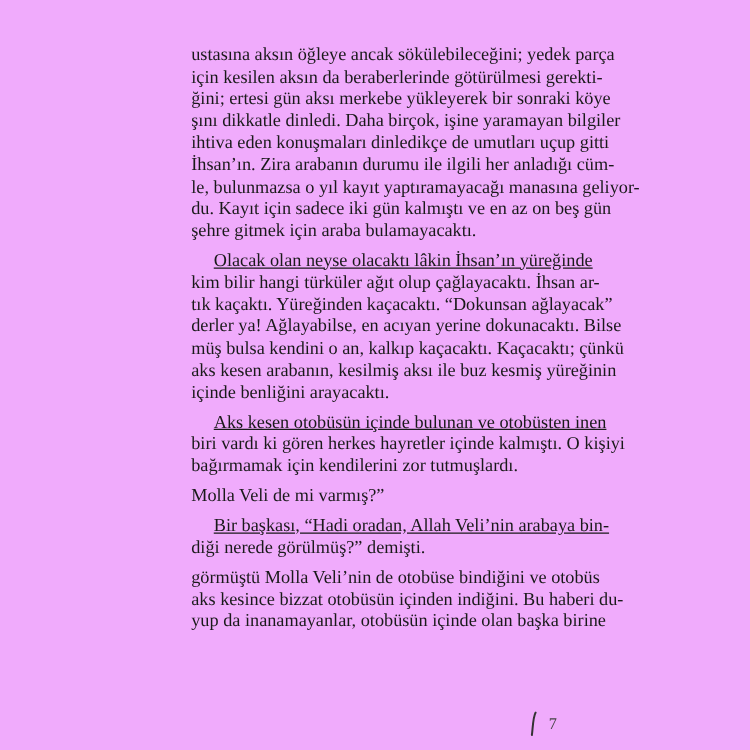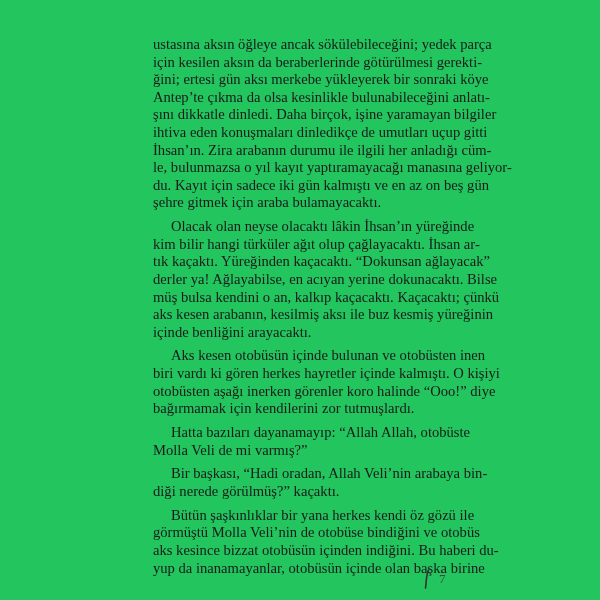--- a/index.html
+++ b/index.html
@@ -10,21 +10,21 @@
     body {
       width: 600px;
       height: 600px;
       position: relative;
       overflow: hidden;
     }
     .page {
       position: absolute;
       left: 0; top: 0;
       width: 600px; height: 600px;
-      background: #22c55e;
+      background: #f0abfc;
     }
     .text-block {
       position: absolute;
       left: 153px;
       top: 36px;
       width: 304px;
       font-family: "Liberation Serif", "DejaVu Serif", serif;
       font-size: 14.6px;
       line-height: 17.6px;
       color: #1a1a1a;
@@ -39,20 +39,21 @@
       overflow: visible;
     }
     .line.last {
       text-align-last: left;
     }
     .para {
       margin: 0 0 6.2px 0;
     }
     .para .line.first {
       padding-left: 18px;
+      text-decoration: underline;
     }
     .page-footer {
       position: absolute;
       left: 424px;
       top: 568px;
       height: 22px;
       display: flex;
       align-items: center;
       font-family: "Liberation Serif", "DejaVu Serif", serif;
       color: #333333;
@@ -70,21 +71,20 @@
 </head>
 <body>
 
 <div class="page">
   <div class="text-block">
 
     <div class="para">
       <span class="line">ustasına aksın öğleye ancak sökülebileceğini; yedek parça</span>
       <span class="line">için kesilen aksın da beraberlerinde götürülmesi gerekti-</span>
       <span class="line">ğini; ertesi gün aksı merkebe yükleyerek bir sonraki köye</span>
-      <span class="line">Antep’te çıkma da olsa kesinlikle bulunabileceğini anlatı-</span>
       <span class="line">şını dikkatle dinledi. Daha birçok, işine yaramayan bilgiler</span>
       <span class="line">ihtiva eden konuşmaları dinledikçe de umutları uçup gitti</span>
       <span class="line">İhsan’ın. Zira arabanın durumu ile ilgili her anladığı cüm-</span>
       <span class="line">le, bulunmazsa o yıl kayıt yaptıramayacağı manasına geliyor-</span>
       <span class="line">du. Kayıt için sadece iki gün kalmıştı ve en az on beş gün</span>
       <span class="line last">şehre gitmek için araba bulamayacaktı.</span>
     </div>
 
     <div class="para">
       <span class="line first">Olacak olan neyse olacaktı lâkin İhsan’ın yüreğinde</span>
@@ -92,36 +92,33 @@
       <span class="line">tık kaçaktı. Yüreğinden kaçacaktı. “Dokunsan ağlayacak”</span>
       <span class="line">derler ya! Ağlayabilse, en acıyan yerine dokunacaktı. Bilse</span>
       <span class="line">müş bulsa kendini o an, kalkıp kaçacaktı. Kaçacaktı; çünkü</span>
       <span class="line">aks kesen arabanın, kesilmiş aksı ile buz kesmiş yüreğinin</span>
       <span class="line last">içinde benliğini arayacaktı.</span>
     </div>
 
     <div class="para">
       <span class="line first">Aks kesen otobüsün içinde bulunan ve otobüsten inen</span>
       <span class="line">biri vardı ki gören herkes hayretler içinde kalmıştı. O kişiyi</span>
-      <span class="line">otobüsten aşağı inerken görenler koro halinde “Ooo!” diye</span>
       <span class="line last">bağırmamak için kendilerini zor tutmuşlardı.</span>
     </div>
 
     <div class="para">
-      <span class="line first">Hatta bazıları dayanamayıp: “Allah Allah, otobüste</span>
       <span class="line last">Molla Veli de mi varmış?”</span>
     </div>
 
     <div class="para">
       <span class="line first">Bir başkası, “Hadi oradan, Allah Veli’nin arabaya bin-</span>
-      <span class="line last">diği nerede görülmüş?” kaçaktı.</span>
+      <span class="line last">diği nerede görülmüş?” demişti.</span>
     </div>
 
     <div class="para">
-      <span class="line first">Bütün şaşkınlıklar bir yana herkes kendi öz gözü ile</span>
       <span class="line">görmüştü Molla Veli’nin de otobüse bindiğini ve otobüs</span>
       <span class="line">aks kesince bizzat otobüsün içinden indiğini. Bu haberi du-</span>
       <span class="line">yup da inanamayanlar, otobüsün içinde olan başka birine</span>
 
     </div>
 
   </div>
 
   <div class="page-footer">
     <svg class="ornament" viewBox="0 0 6 20" width="6" height="20">

